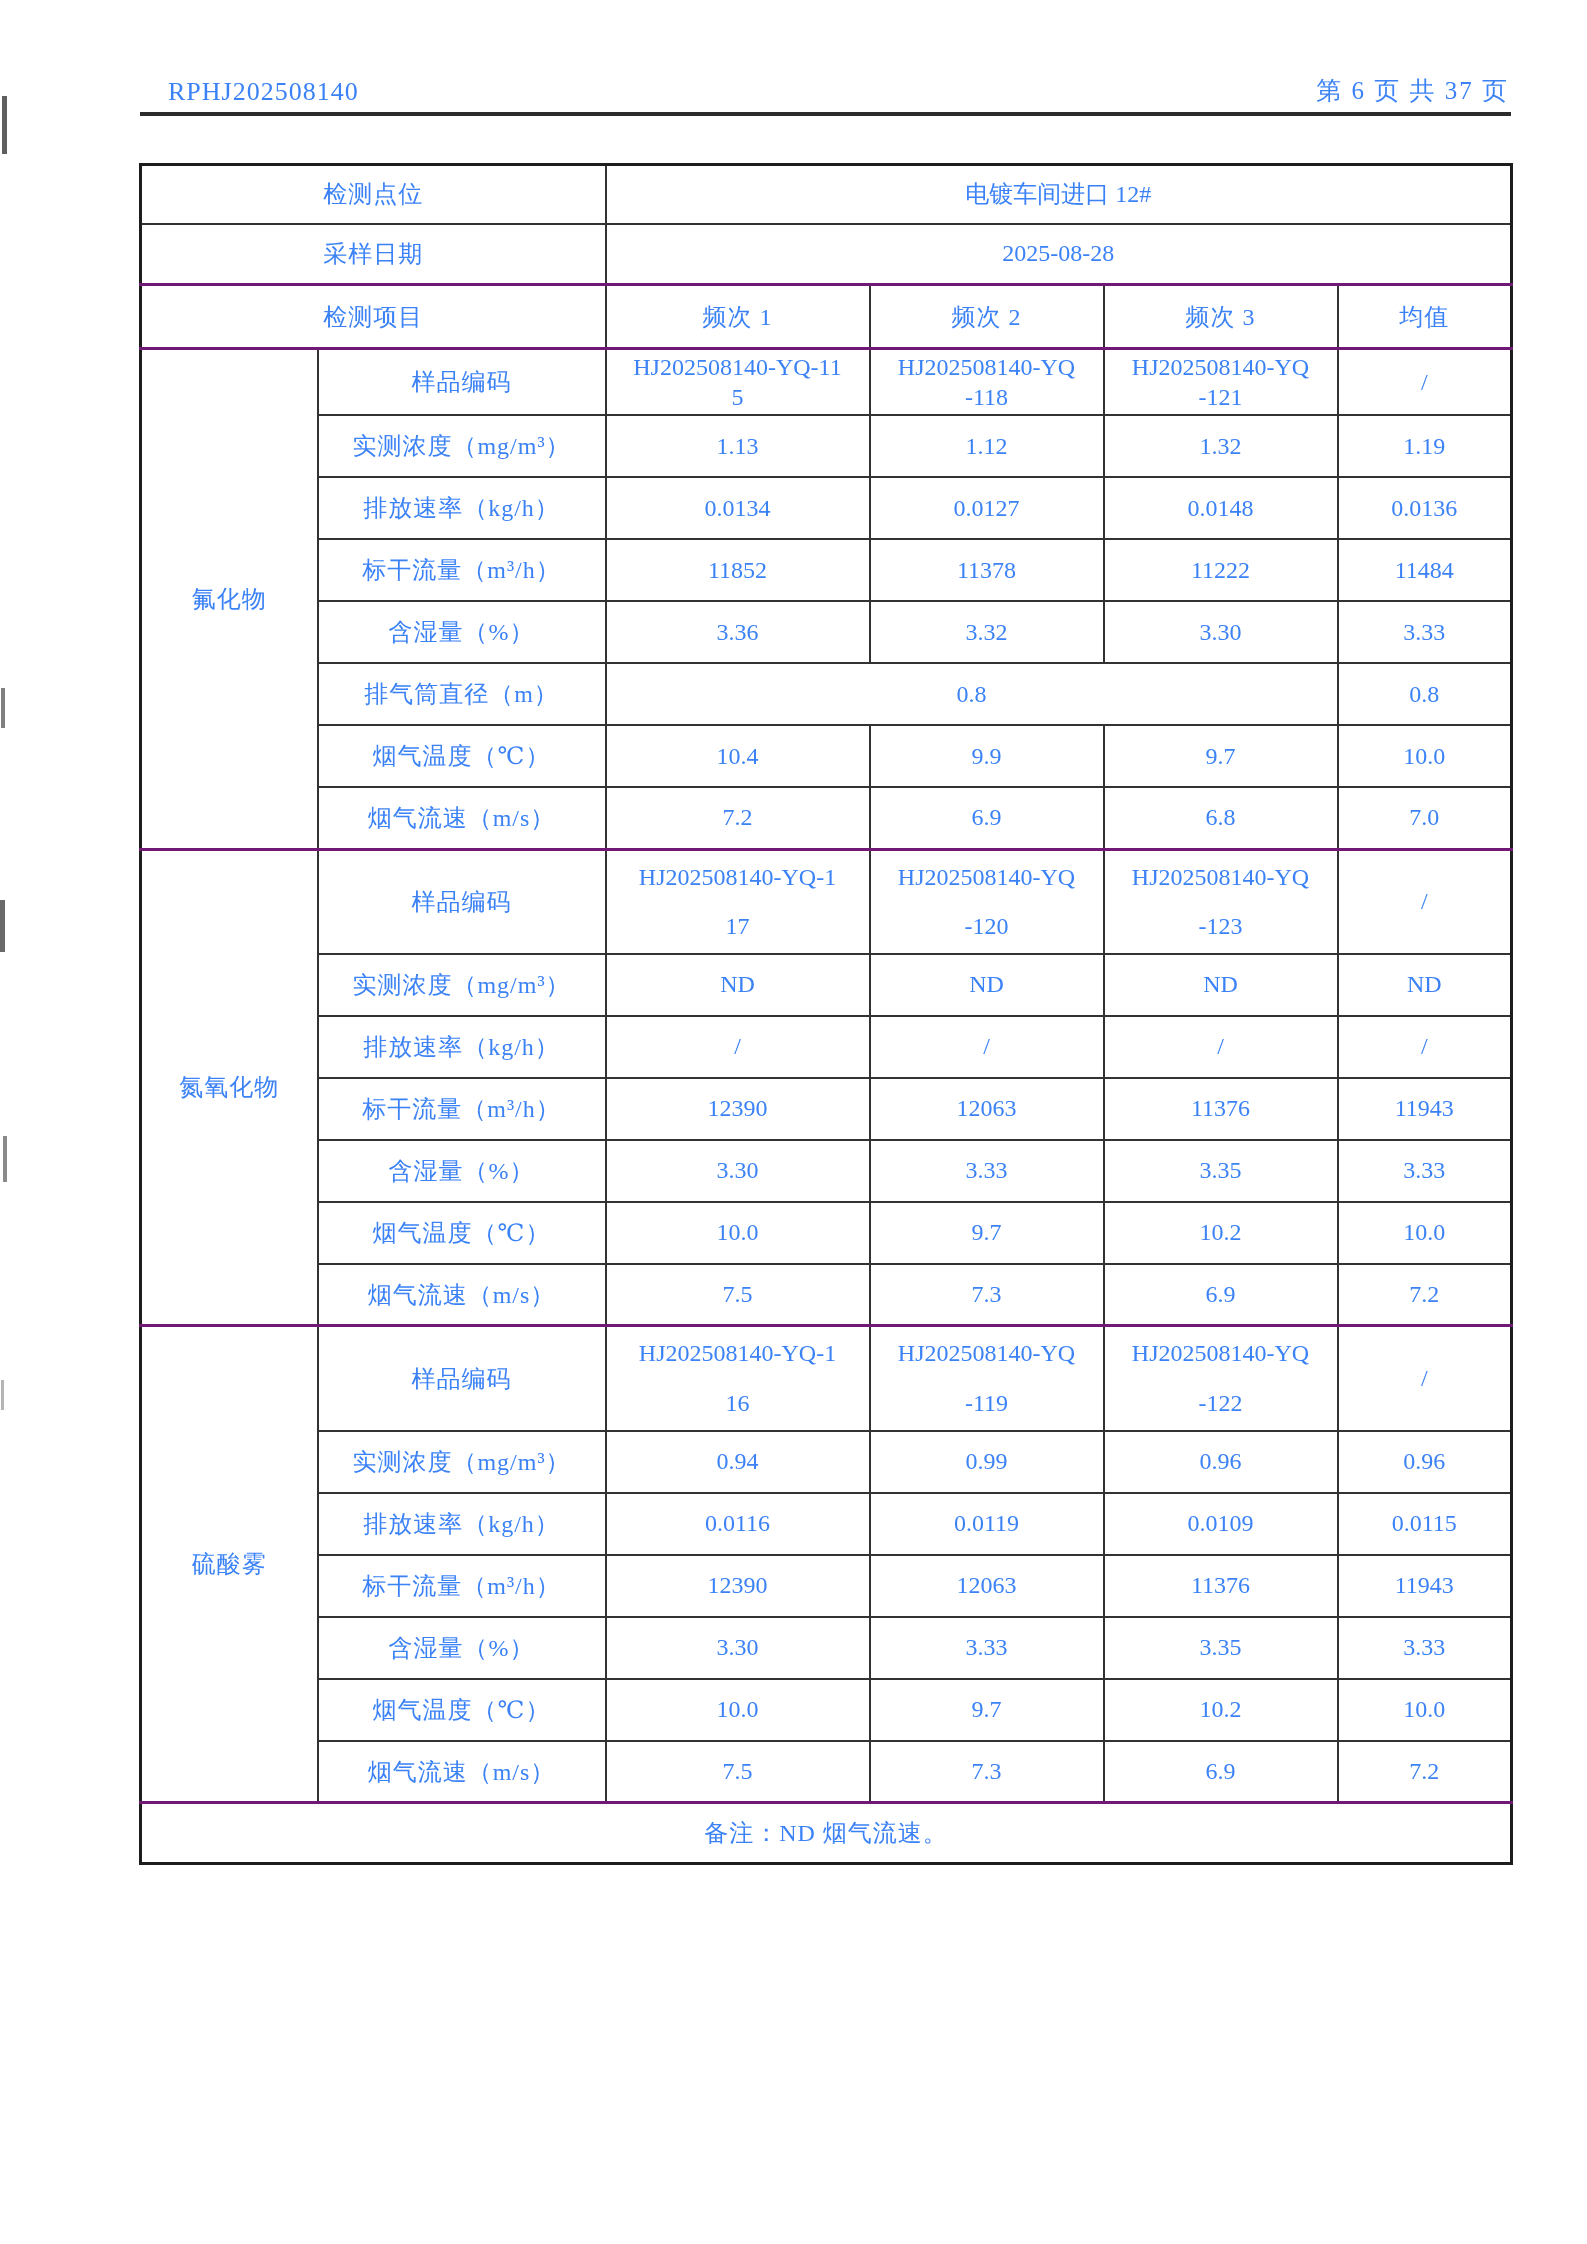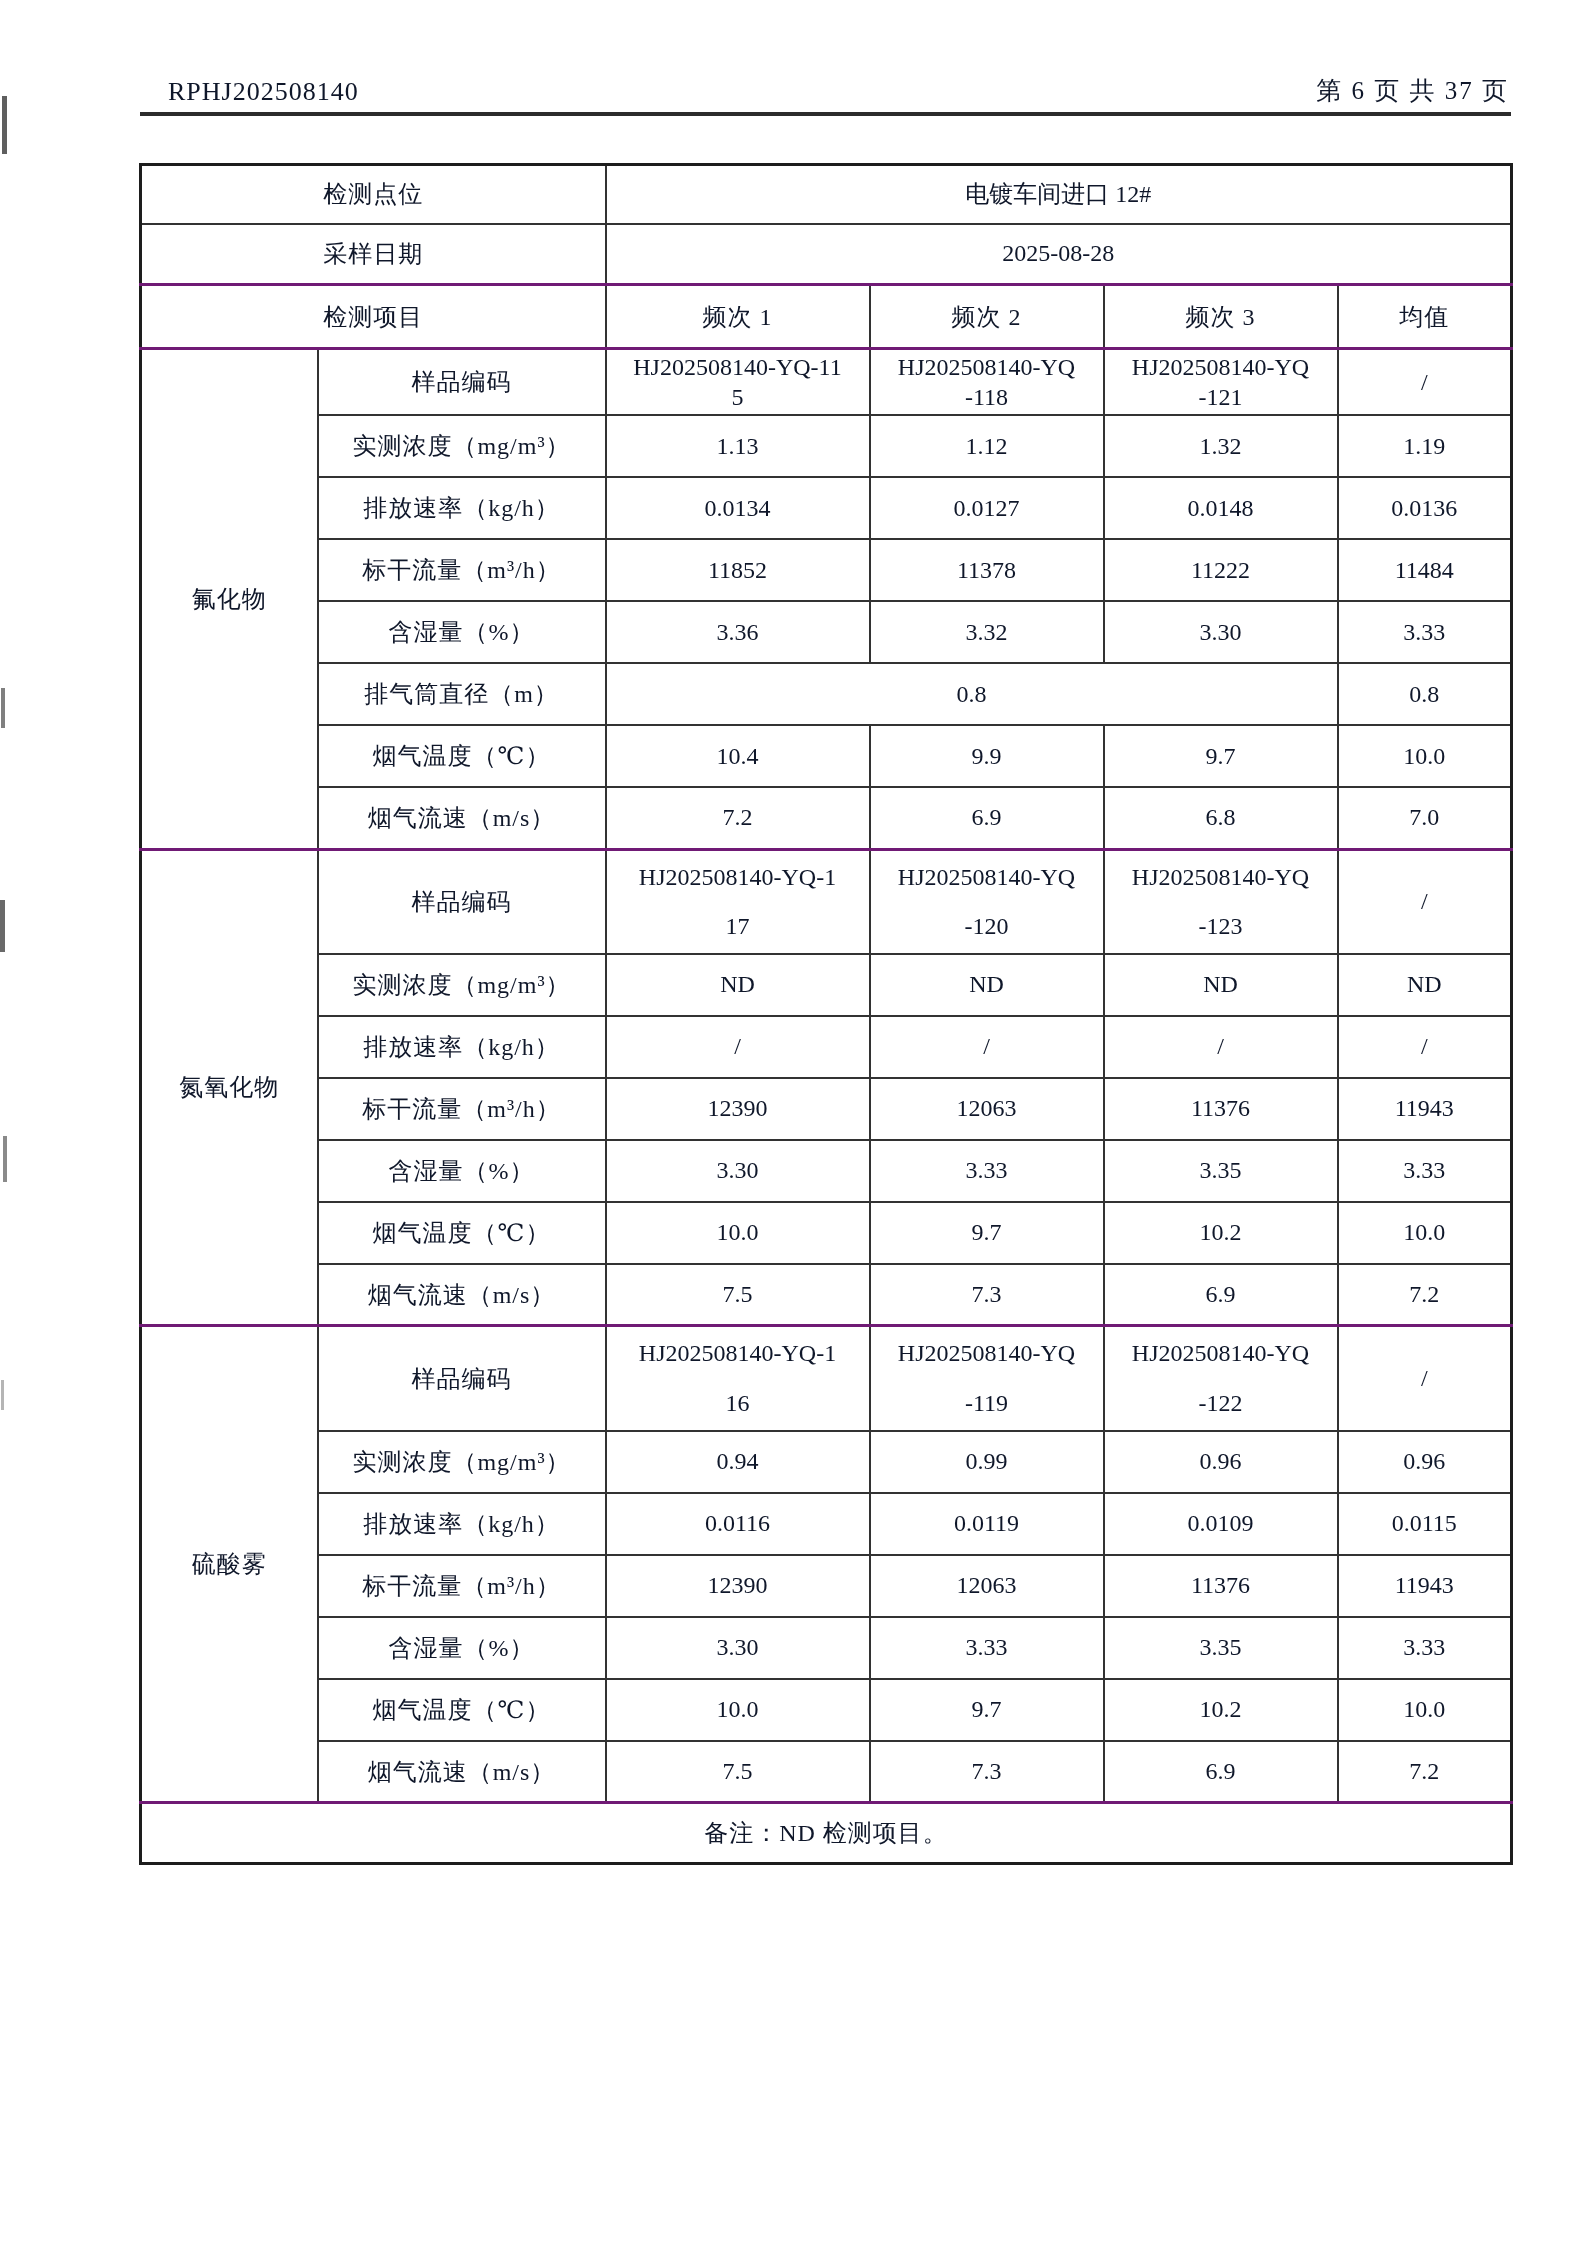--- a/index.html
+++ b/index.html
@@ -1,21 +1,21 @@
 <!DOCTYPE html>
 <html><head>
 <meta charset="utf-8">
 <style>
   html,body{margin:0;padding:0;background:#ffffff;}
   .page{
     position:relative;
     width:1587px;height:2244px;
     background:#ffffff;
     font-family:"Liberation Serif","DejaVu Serif",serif;
-    color:#0f172a;
+    color:#3b82f6;
     overflow:hidden;
   }
   
   .page-header{
     position:absolute;left:140px;top:74px;width:1371px;
     display:flex;justify-content:space-between;align-items:flex-end;
     border-bottom:4px solid #2c2c2c;
     padding-bottom:5px;
   }
   .report-no{font-size:26px;letter-spacing:1px;padding-left:28px;}
@@ -264,17 +264,17 @@
     </tr>
     <tr class="r62">
       <td class="lbl">烟气流速（m/s）</td>
       <td class="val">7.5</td>
       <td class="val">7.3</td>
       <td class="val">6.9</td>
       <td class="val">7.2</td>
     </tr>
 
     <tr class="r61 sep">
-      <td colspan="6" class="note-cell">备注：ND 检测项目。</td>
+      <td colspan="6" class="note-cell">备注：ND 烟气流速。</td>
     </tr>
   </tbody>
     </table>
 </div>
 
 </body></html>

